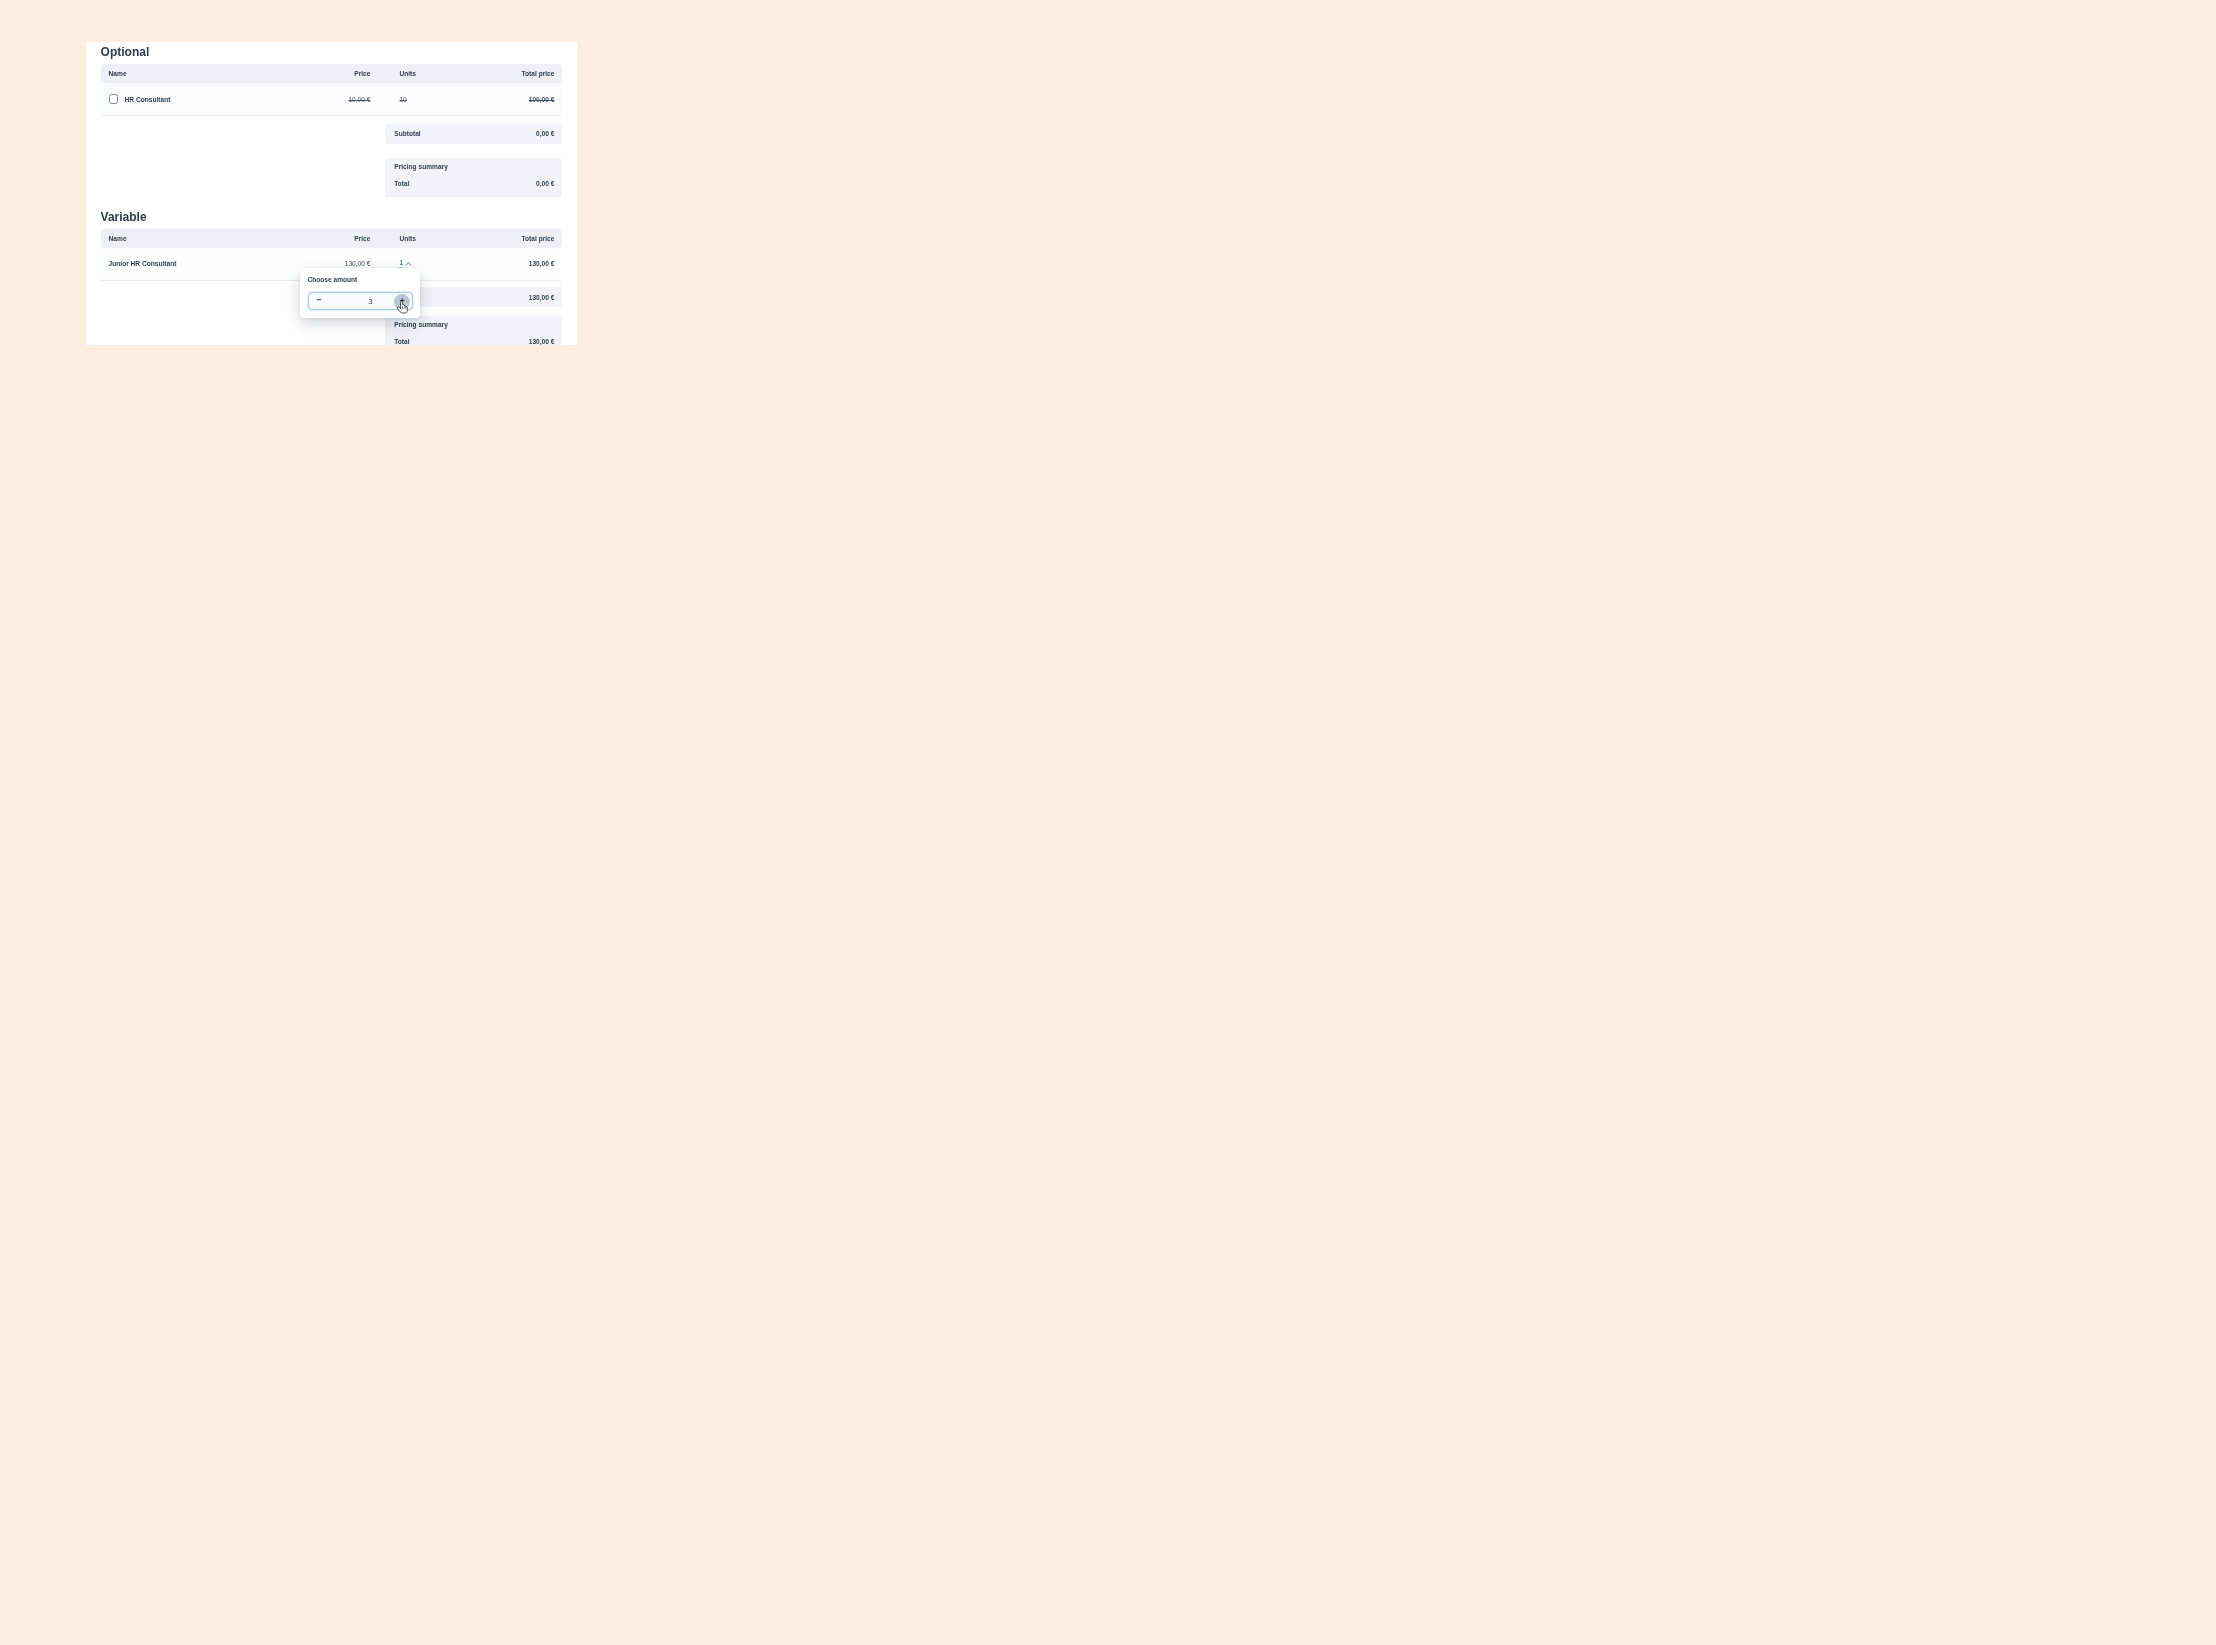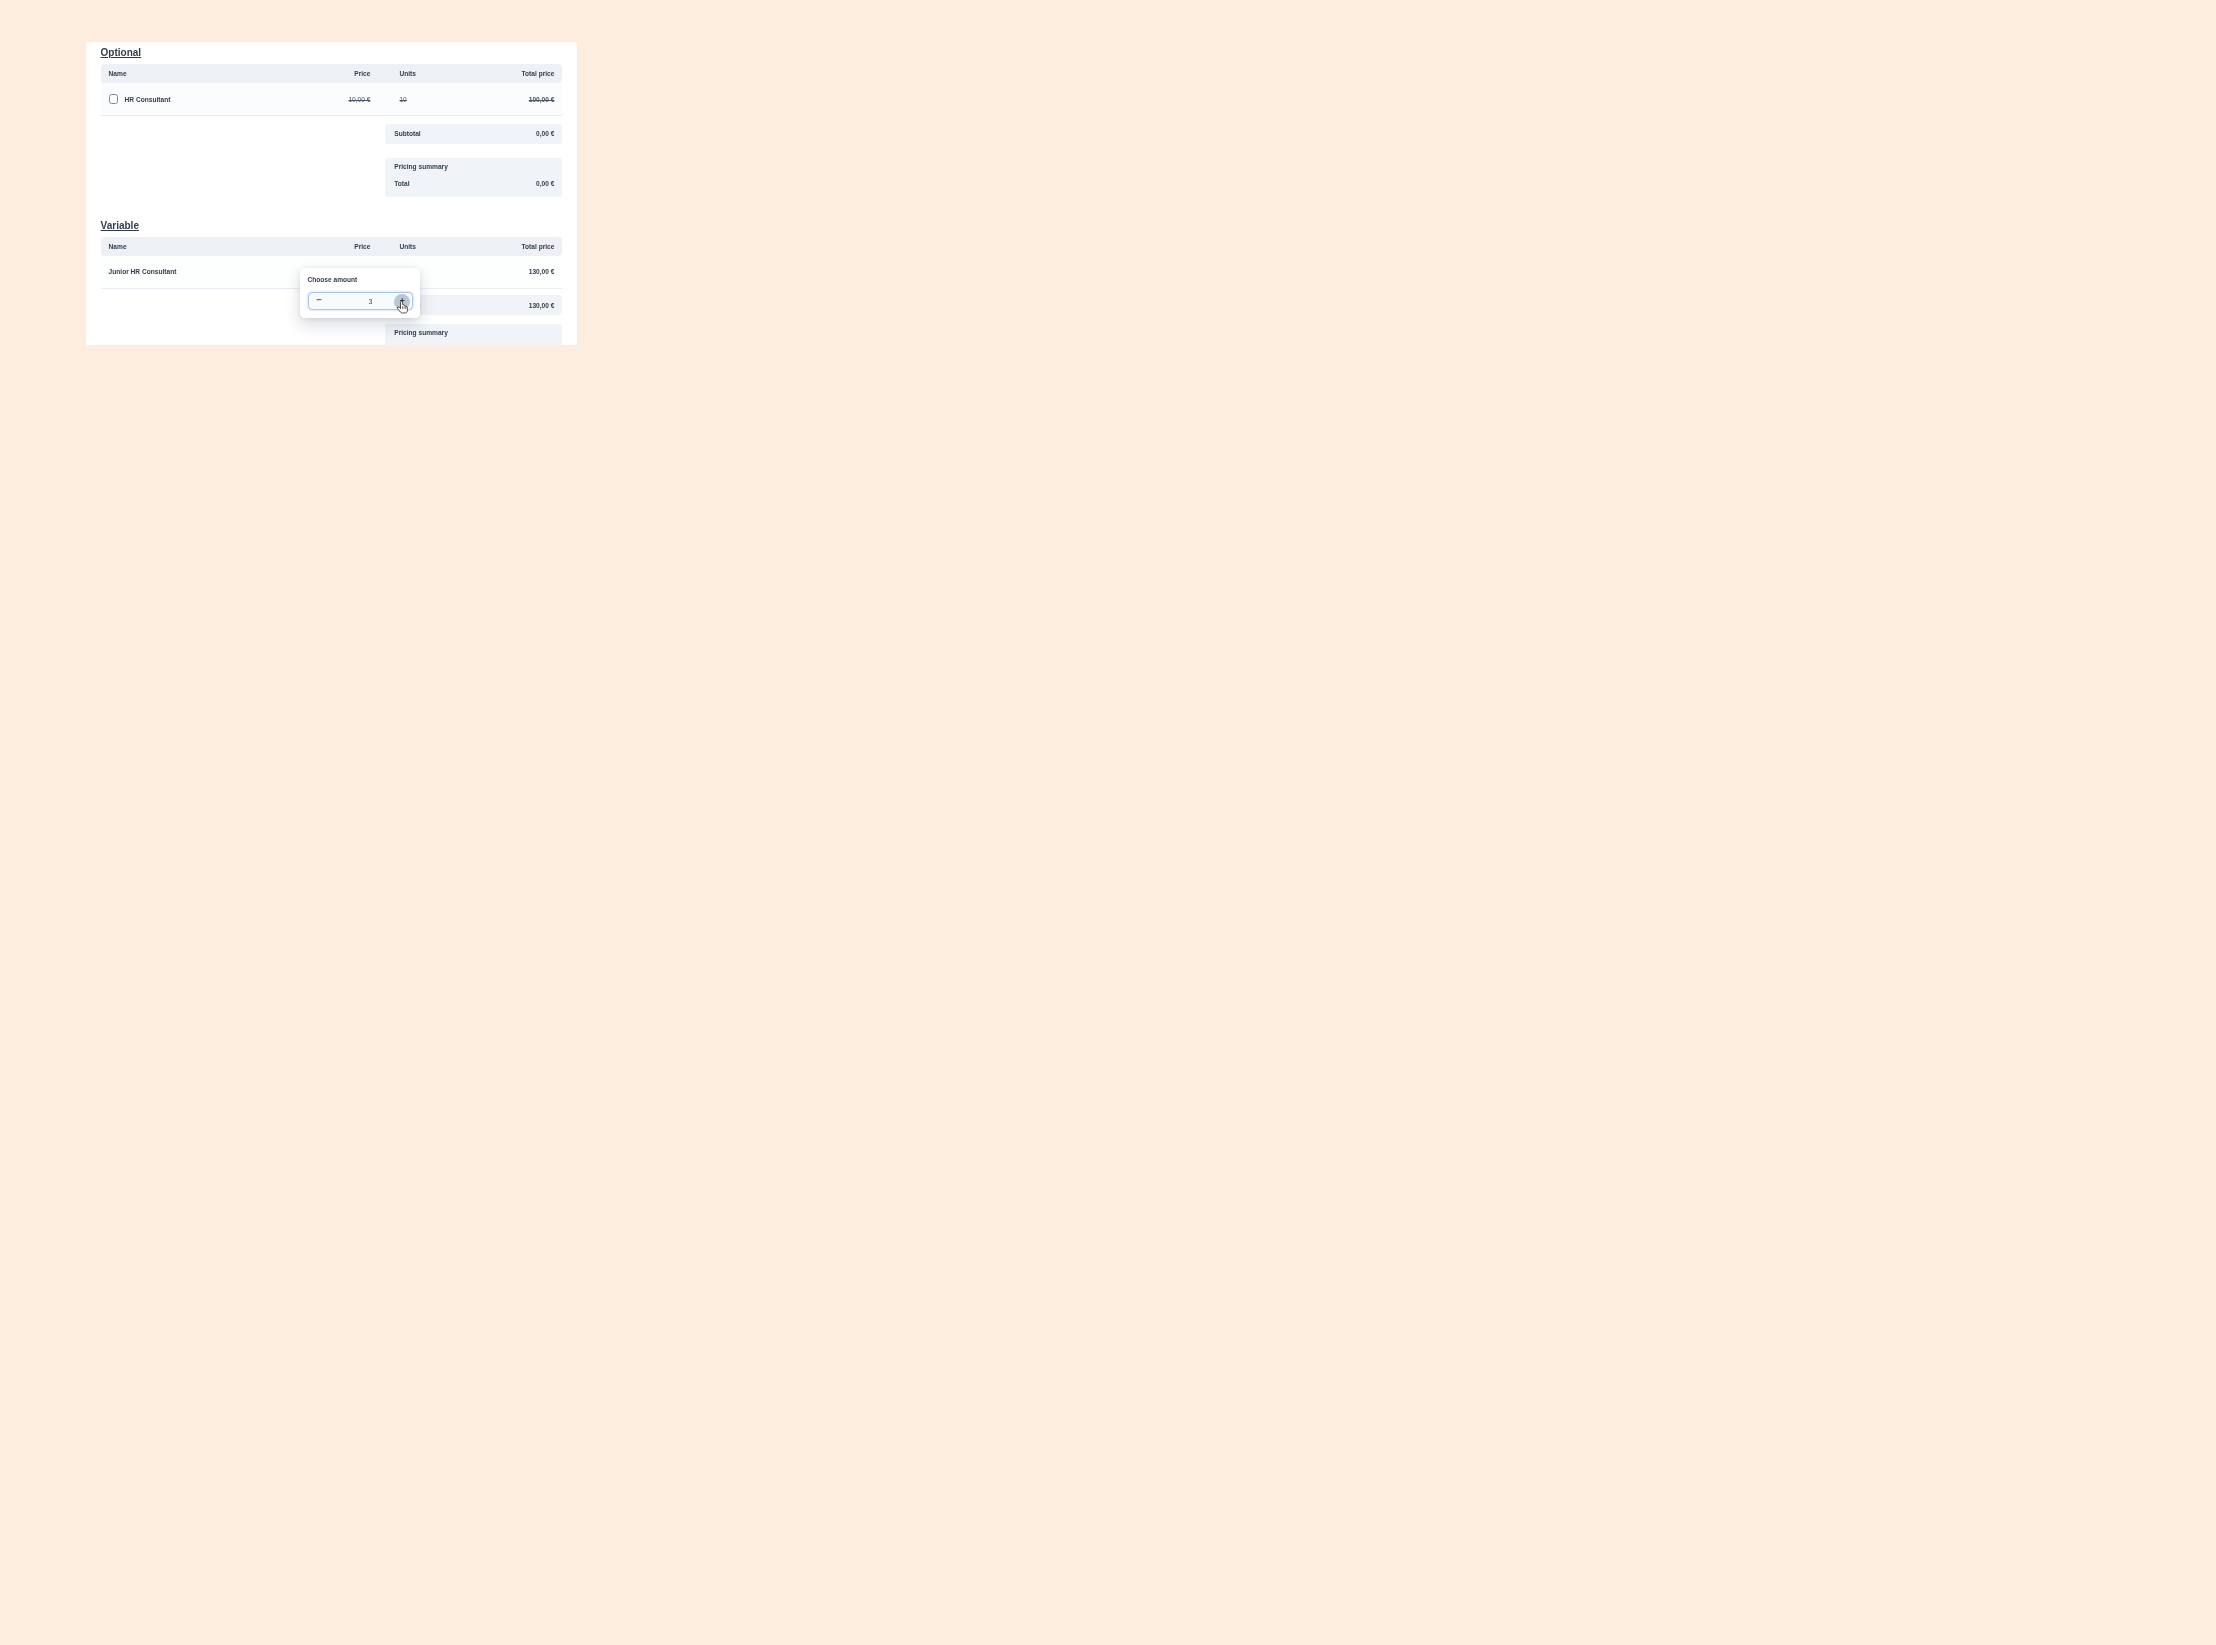--- a/index.html
+++ b/index.html
@@ -16,23 +16,23 @@
     position:absolute;
     left:86px;top:42px;
     width:491px;height:303px;
     background:#ffffff;
     border-radius:1.3px;
     padding:6.2px 14.6px 0 14.6px;
     box-sizing:border-box;
     overflow:hidden;
   }
   .section-title{
-    font-size:10px;line-height:9.3px;font-weight:700;color:#303c4c;margin:0;text-decoration:underline;
-  }
-  .section-title.variable{margin-top:24px;}
+    font-size:12px;line-height:9.3px;font-weight:700;color:#303c4c;margin:0;
+  }
+  .section-title.variable{margin-top:16px;}
   
   .thead{
     margin-top:6.6px;height:19px;
     background:#edf1f6;border-radius:3.5px;
     display:grid;grid-template-columns:1fr 75px 75px 117px;
     align-items:center;
     font-size:6.6px;font-weight:700;color:#33404f;
   }
   .thead{margin-top:6.6px;}
   .thead.second{margin-top:6.2px;}

